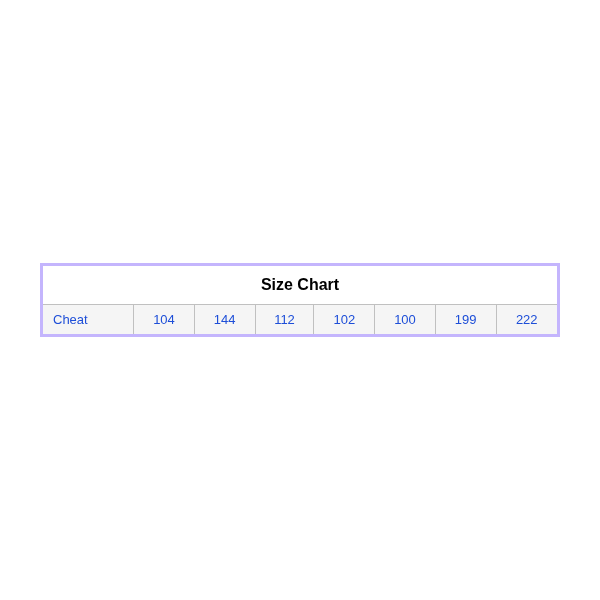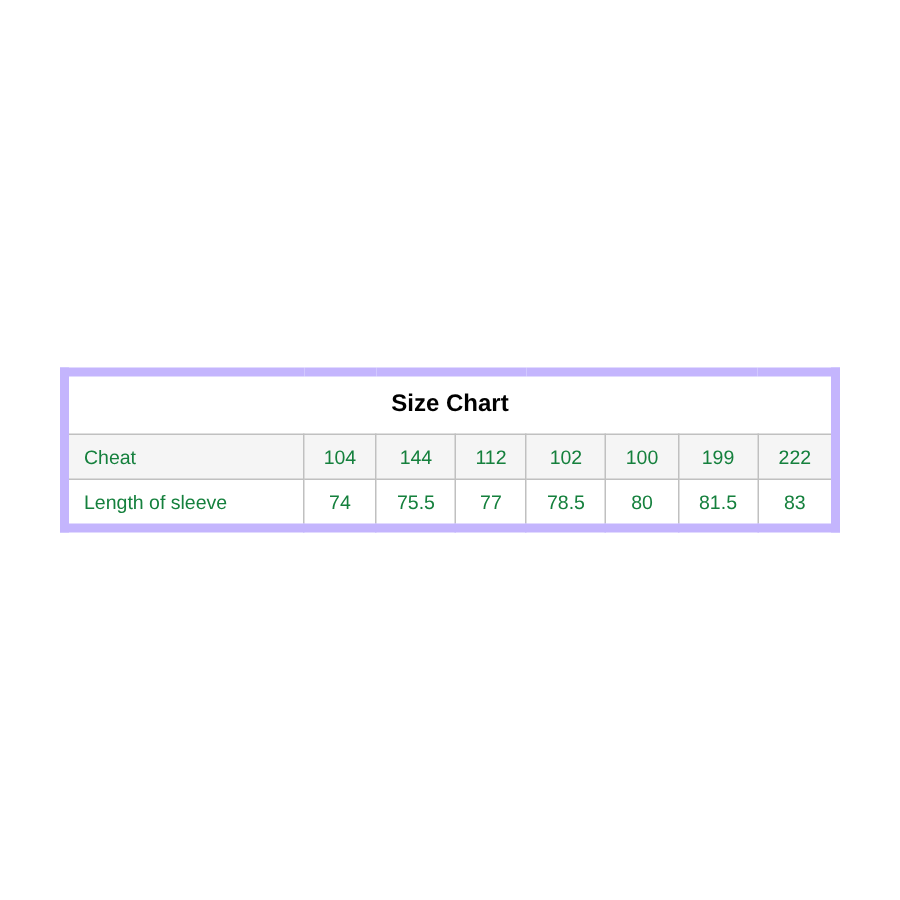--- a/index.html
+++ b/index.html
@@ -18,21 +18,21 @@
       font-family: Arial, sans-serif;
     }
 
     .size-chart-container {
       width: 520px;
     }
 
     .size-chart-table {
       width: 100%;
       border-collapse: collapse;
-      border: 6px solid #c4b5fd;
+      border: 3px solid #c4b5fd;
     }
 
     .title-row td {
       text-align: center;
       font-weight: bold;
       font-size: 16px;
       padding: 10px 8px;
       background: #ffffff;
       border: 1px solid #c0c0c0;
     }
@@ -49,21 +49,21 @@
 
     .header-row td:first-child {
       font-style: italic;
     }
 
     .data-row td {
       text-align: center;
       font-size: 13px;
       padding: 7px 6px;
       border: 1px solid #c0c0c0;
-      color: #15803d;
+      color: #1d4ed8;
     }
 
     .data-row:nth-child(odd) td {
       background: #f5f5f5;
     }
 
     .data-row:nth-child(even) td {
       background: #ffffff;
     }
 
@@ -88,25 +88,15 @@
     <tr class="data-row">
           <td>Cheat</td>
           <td>104</td>
           <td>144</td>
           <td>112</td>
           <td>102</td>
           <td>100</td>
           <td>199</td>
           <td>222</td>
         </tr>
-        <tr class="data-row">
-          <td>Length of sleeve</td>
-          <td>74</td>
-          <td>75.5</td>
-          <td>77</td>
-          <td>78.5</td>
-          <td>80</td>
-          <td>81.5</td>
-          <td>83</td>
-        </tr>
       </tbody>
   </table>
 </div>
 
 </body></html>

